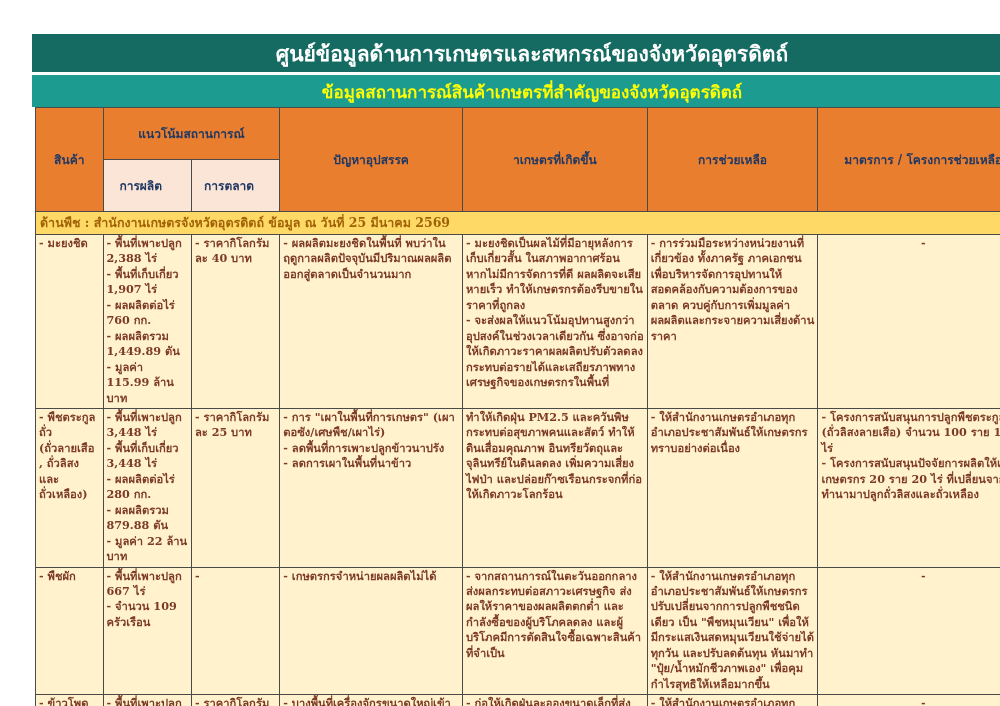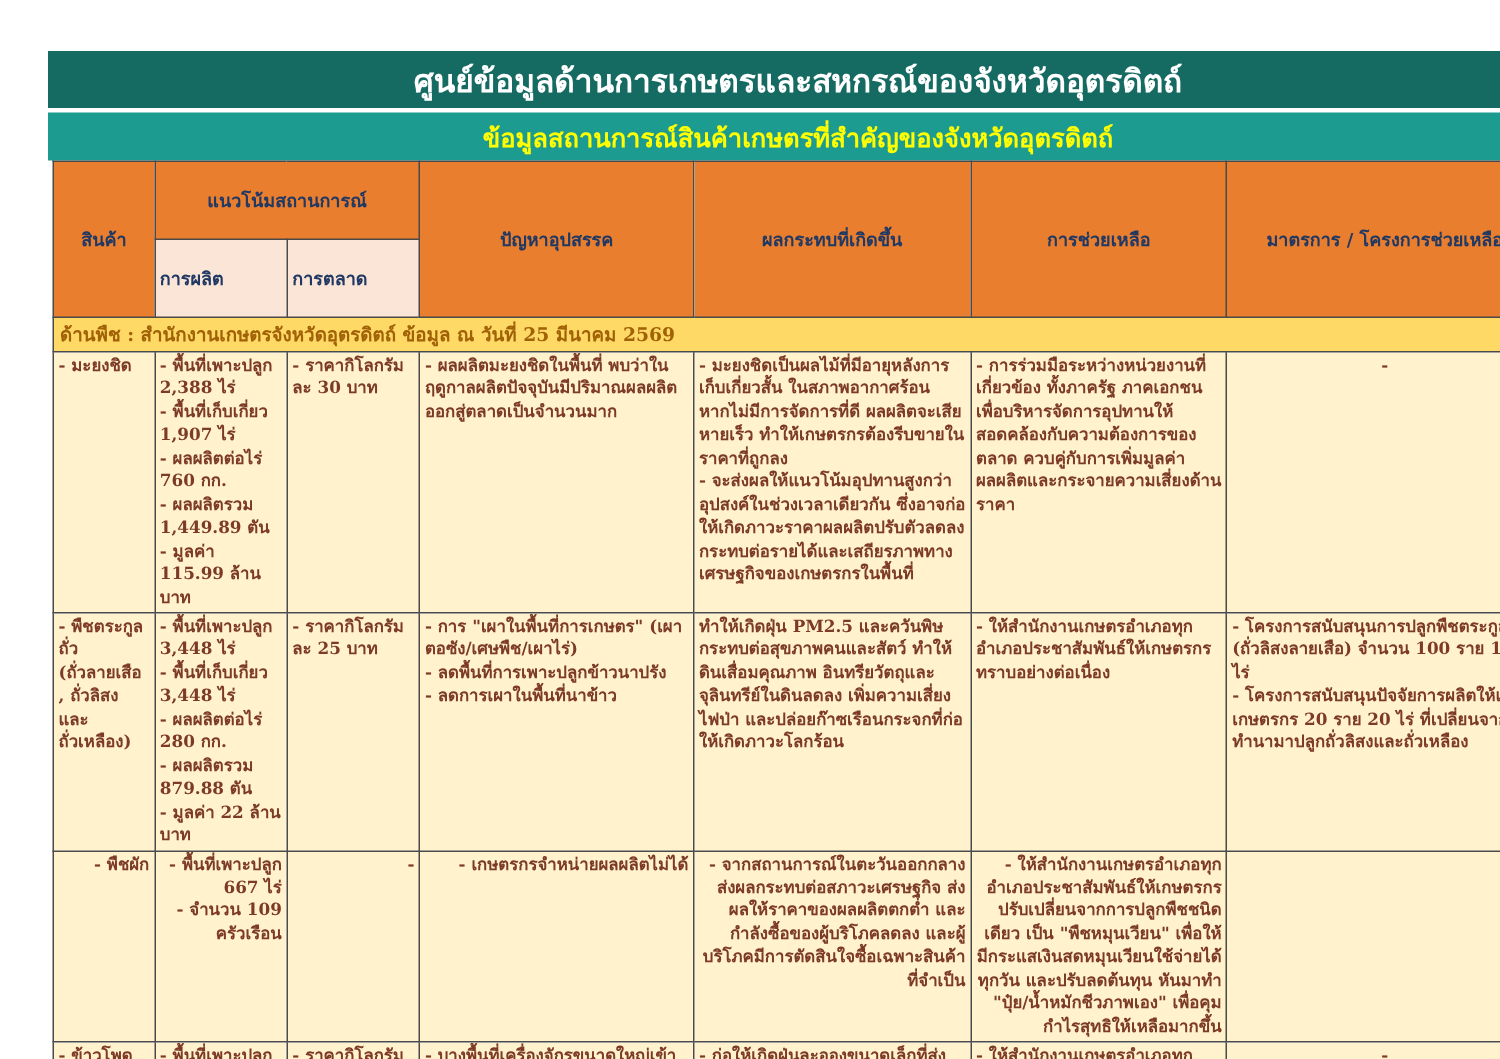--- a/index.html
+++ b/index.html
@@ -34,40 +34,40 @@
   }
   th,td{
     border:1px solid var(--border);vertical-align:top;
     overflow:hidden;word-break:break-word;font-weight:bold;
   }
   thead th{
     background:var(--header-orange);color:var(--header-text);
     font-size:12px;font-weight:bold;text-align:center;vertical-align:middle;
   }
   thead tr.h1 th{height:28px;}
-  thead tr.h2 th{height:22px;}
+  thead tr.h2 th{height:22px;text-align:center;}
   thead th.sub{
     background:var(--subheader-pink);text-align:left;padding-left:3px;
   }
   tr.section-row td{
     font-size:12.5px;font-weight:bold;color:#a16207;
     padding:1px 4px;height:18px;vertical-align:middle;
   }
   tr.section-row.plant td{background:var(--section1-bg);}
   tr.data-row td{
     color:var(--cell-text);font-size:11.2px;line-height:1.38;
     padding:1px 3px 2px 3px;white-space:pre-line;
   }
   tr.data-row.plant td{background:var(--section1-row);}
   td.cell-product{font-weight:bold;}
   td.dash-center{text-align:center;}
   
   .row-0-0 td{height:92px;}
   .row-0-1 td{height:74px;}
-  .row-0-2 td{height:72px;text-align:right;}
+  .row-0-2 td{height:72px;}
   .row-0-3 td{height:76px;}
 </style>
 </head>
 <body>
 
 <div class="banner title">
   <span>ศูนย์ข้อมูลด้านการเกษตรและสหกรณ์ของจังหวัดอุตรดิตถ์</span>
 </div>
 <div class="banner subtitle">
   <span>ข้อมูลสถานการณ์สินค้าเกษตรที่สำคัญของจังหวัดอุตรดิตถ์</span>
@@ -81,41 +81,41 @@
     <col style="width:18.4%">
     <col style="width:18.6%">
     <col style="width:17.2%">
     <col style="width:21.2%">
   </colgroup>
   <thead>
     <tr class="h1">
       <th rowspan="2">สินค้า</th>
       <th colspan="2">แนวโน้มสถานการณ์</th>
       <th rowspan="2">ปัญหาอุปสรรค</th>
-      <th rowspan="2">ผลกระทบที่เกิดขึ้น</th>
+      <th rowspan="2">าเกษตรที่เกิดขึ้น</th>
       <th rowspan="2">การช่วยเหลือ</th>
       <th rowspan="2">มาตรการ / โครงการช่วยเหลือ</th>
     </tr>
     <tr class="h2">
       <th class="sub">การผลิต</th>
       <th class="sub">การตลาด</th>
     </tr>
   </thead>
   <tbody>
       <tr class="section-row plant">
         <td colspan="7">ด้านพืช : สำนักงานเกษตรจังหวัดอุตรดิตถ์ ข้อมูล ณ วันที่ 25 มีนาคม 2569</td>
       </tr>
       <tr class="data-row plant row-0-0">
         <td class="cell cell-product">- มะยงชิด</td>
         <td class="cell cell-production">- พื้นที่เพาะปลูก 2,388 ไร่
 - พื้นที่เก็บเกี่ยว 1,907 ไร่
 - ผลผลิตต่อไร่ 760 กก.
 - ผลผลิตรวม 1,449.89 ตัน
 - มูลค่า 115.99 ล้านบาท</td>
-        <td class="cell cell-market">- ราคากิโลกรัมละ 30 บาท</td>
+        <td class="cell cell-market">- ราคากิโลกรัมละ 40 บาท</td>
         <td class="cell cell-problems">- ผลผลิตมะยงชิดในพื้นที่ พบว่าในฤดูกาลผลิตปัจจุบันมีปริมาณผลผลิตออกสู่ตลาดเป็นจำนวนมาก</td>
         <td class="cell cell-impacts">- มะยงชิดเป็นผลไม้ที่มีอายุหลังการเก็บเกี่ยวสั้น ในสภาพอากาศร้อน หากไม่มีการจัดการที่ดี ผลผลิตจะเสียหายเร็ว ทำให้เกษตรกรต้องรีบขายในราคาที่ถูกลง
 - จะส่งผลให้แนวโน้มอุปทานสูงกว่าอุปสงค์ในช่วงเวลาเดียวกัน ซึ่งอาจก่อให้เกิดภาวะราคาผลผลิตปรับตัวลดลง กระทบต่อรายได้และเสถียรภาพทางเศรษฐกิจของเกษตรกรในพื้นที่</td>
         <td class="cell cell-assistance">- การร่วมมือระหว่างหน่วยงานที่เกี่ยวข้อง ทั้งภาครัฐ ภาคเอกชน เพื่อบริหารจัดการอุปทานให้สอดคล้องกับความต้องการของตลาด ควบคู่กับการเพิ่มมูลค่าผลผลิตและกระจายความเสี่ยงด้านราคา</td>
         <td class="cell cell-measures dash-center">-</td>
       </tr>
       <tr class="data-row plant row-0-1">
         <td class="cell cell-product">- พืชตระกูลถั่ว
 (ถั่วลายเสือ , ถั่วลิสง
 และ

